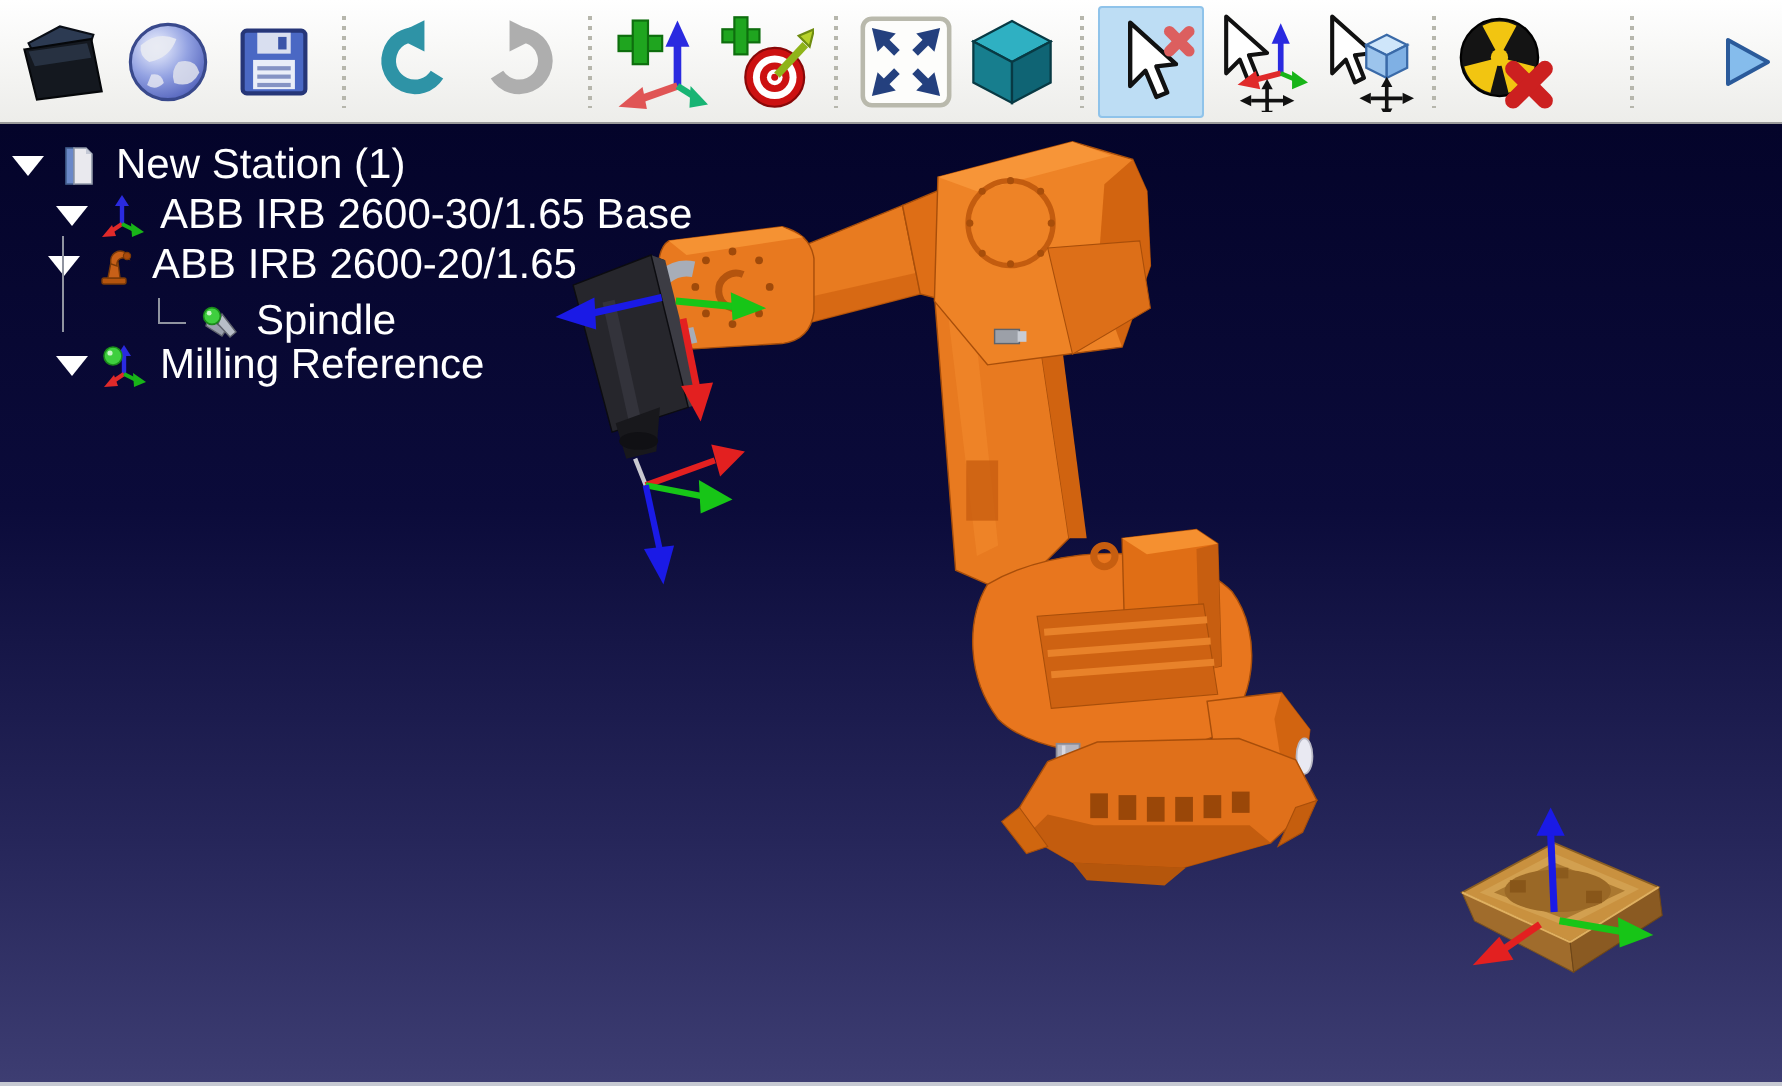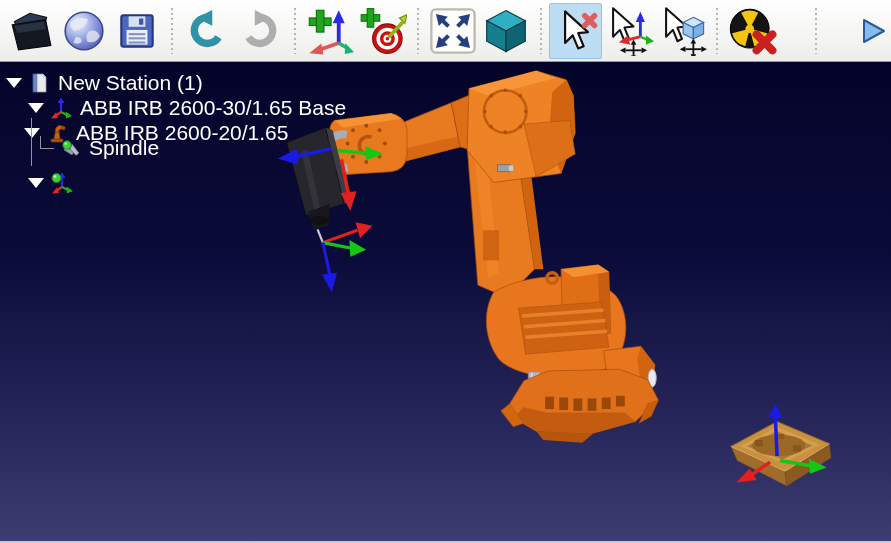--- a/index.html
+++ b/index.html
@@ -392,21 +392,21 @@
       <span class="twisty"></span>
       <svg class="ticon" viewBox="0 0 22 22">
         <rect x="4" y="17" width="12" height="3" rx="1" fill="#b4540e" stroke="#7a3a08" stroke-width="0.7"></rect>
         <polygon points="7,17 8.5,9 12,9 13,17" fill="#c86018" stroke="#7a3a08" stroke-width="0.7"></polygon>
         <path d="M8.5,10 C7.5,5 12,2 16,4.5 L17.5,7.5 C14,6 11,7.5 11.5,11 Z" fill="#c86018" stroke="#7a3a08" stroke-width="0.7"></path>
         <circle cx="16.5" cy="6" r="1.8" fill="#a84a0c" stroke="#7a3a08" stroke-width="0.6"></circle>
       </svg>
       <span>ABB IRB 2600-20/1.65</span>
     </div>
 
-    <div class="tree-row" style="top:73px; padding-left:40px;">
+    <div class="tree-row" style="top:86px; padding-left:79px;">
       <span class="elbow"></span>
       <svg class="ticon" viewBox="0 0 22 22">
         <polygon points="5,9 14,15 12,18 4,13" fill="#9aa0ac" stroke="#60646e" stroke-width="0.7"></polygon>
         <polygon points="12,7 19,16 16,18.5 10,12" fill="#b8bec8" stroke="#60646e" stroke-width="0.7"></polygon>
         <circle cx="7" cy="8" r="4.2" fill="#3fcf3f" stroke="#1a8a1a" stroke-width="0.8"></circle>
         <circle cx="5.6" cy="6.6" r="1.2" fill="#caf5ca"></circle>
       </svg>
       <span>Spindle</span>
     </div>
 
@@ -415,18 +415,19 @@
       <svg class="ticon" viewBox="0 0 22 22">
         <line x1="11" y1="15" x2="11" y2="5" stroke="#2a2ae0" stroke-width="2.2"></line>
         <polygon points="7.5,6 11,0.5 14.5,6" fill="#2a2ae0"></polygon>
         <line x1="11" y1="15" x2="5" y2="19" stroke="#e02a2a" stroke-width="2.2"></line>
         <polygon points="6,15.5 1,21.5 8,21" fill="#e02a2a"></polygon>
         <line x1="11" y1="15" x2="17" y2="18" stroke="#18b418" stroke-width="2"></line>
         <polygon points="15.5,14.5 22,19 16,21.5" fill="#18b418"></polygon>
         <circle cx="5.5" cy="6" r="4.5" fill="#3fcf3f" stroke="#1a8a1a" stroke-width="0.8"></circle>
         <circle cx="4" cy="4.5" r="1.3" fill="#caf5ca"></circle>
       </svg>
+      <span>Milling Reference</span>
     </div>
 
   </div>
 </div>
 
 <div class="bottom-strip"></div>
 
 </body></html>

